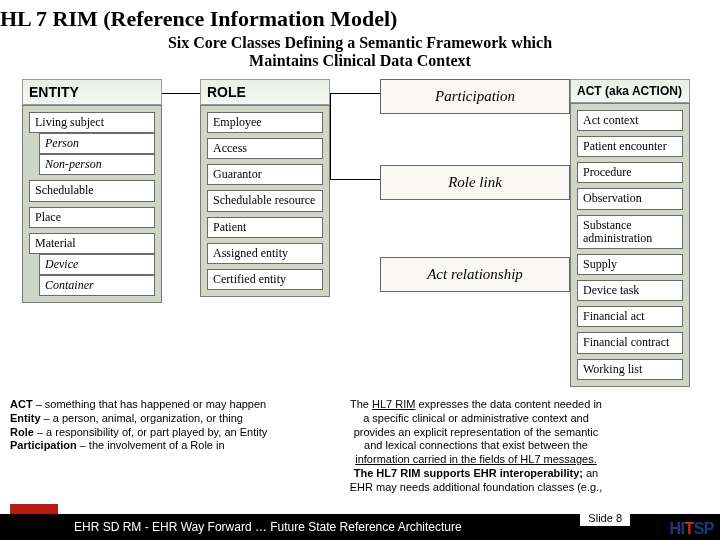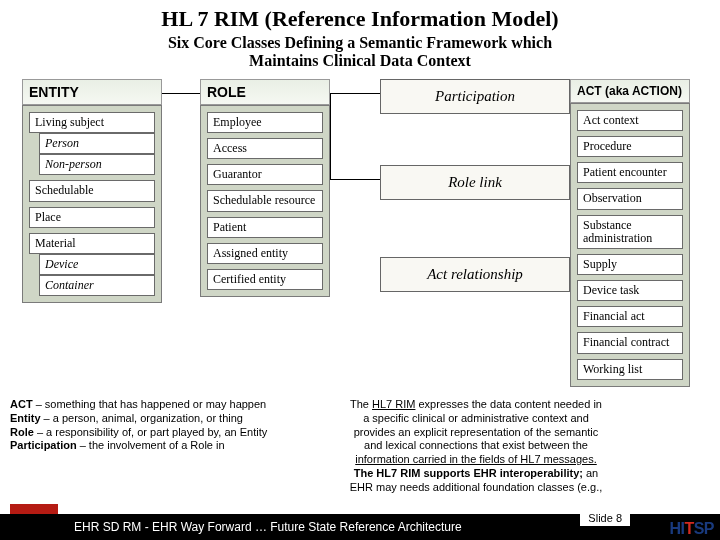--- a/index.html
+++ b/index.html
@@ -1,17 +1,17 @@
 <!DOCTYPE html>
 <html><head>
 <meta charset="utf-8">
 <style>
   * { box-sizing: border-box; margin: 0; padding: 0; }
   body { width: 720px; height: 540px; font-family: "Times New Roman", serif; background: #fff; position: relative; overflow: hidden; }
-  .title { text-align: center; font-weight: bold; font-size: 22px; margin-top: 6px; }
+  .title { font-weight: bold; font-size: 22px; margin-top: 6px; }
   .subtitle { text-align: center; font-weight: bold; font-size: 16px; margin-top: 2px; line-height: 1.15; }
   .diagram { position: relative; width: 100%; height: 330px; margin-top: 8px; }
   .col { position: absolute; top: 0; }
   .col-header { font-family: Arial, sans-serif; font-weight: bold; font-size: 14px; padding: 4px 6px; background: linear-gradient(#e9efe5,#f5f8f2); border: 1px solid #999; }
   .col-body { background: #cfd6c6; padding: 6px 6px; border: 1px solid #7a7a7a; display: flex; flex-direction: column; gap: 5px; }
   .item { background: #fff; border: 1px solid #6a6a6a; font-size: 12px; padding: 3px 5px; line-height: 1.1; }
   .item.sub { margin-left: 10px; font-style: italic; }
   .stack { display: flex; flex-direction: column; }
   .col1 { left: 22px; width: 140px; }
   .col2 { left: 200px; width: 130px; }
@@ -85,22 +85,22 @@
       <div class="item">Patient</div>
       <div class="item">Assigned entity</div>
       <div class="item">Certified entity</div>
     </div>
   </div>
 
   <div class="col col3">
     <div class="col-header">ACT (aka ACTION)</div>
     <div class="col-body">
       <div class="item">Act context</div>
+      <div class="item">Patient encounter</div>
       <div class="item">Procedure</div>
-      <div class="item">Patient encounter</div>
       <div class="item">Observation</div>
       <div class="item">Substance administration</div>
       <div class="item">Supply</div>
       <div class="item">Device task</div>
       <div class="item">Financial act</div>
       <div class="item">Financial contract</div>
       <div class="item">Working list</div>
     </div>
   </div>
 

